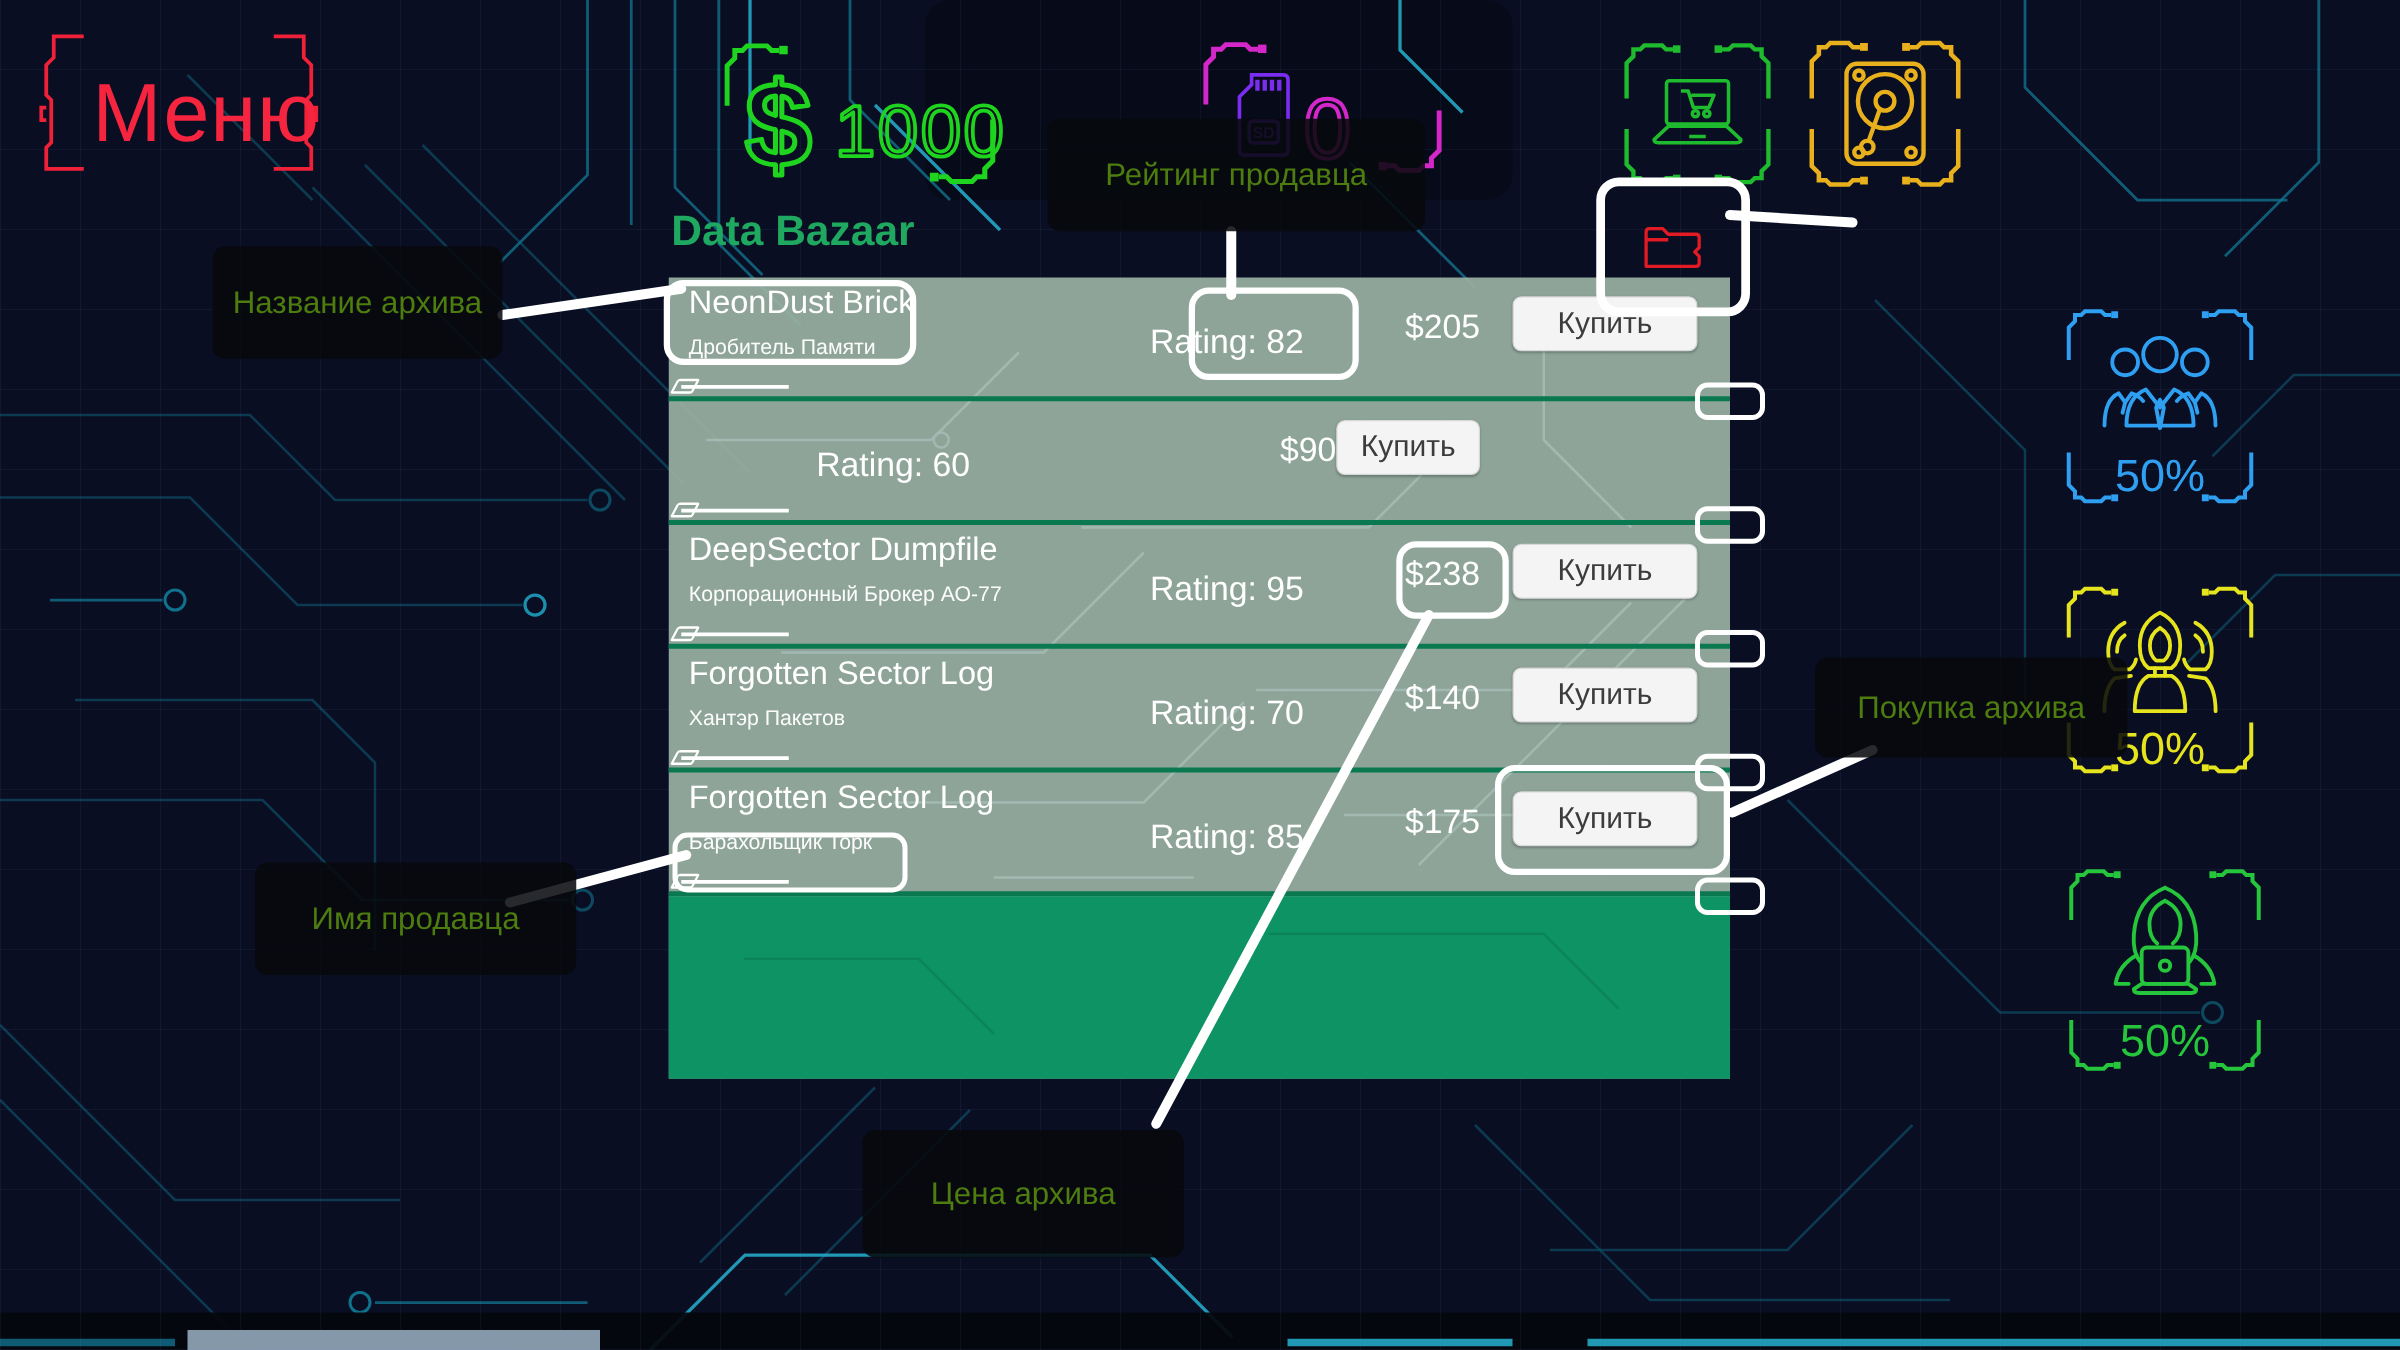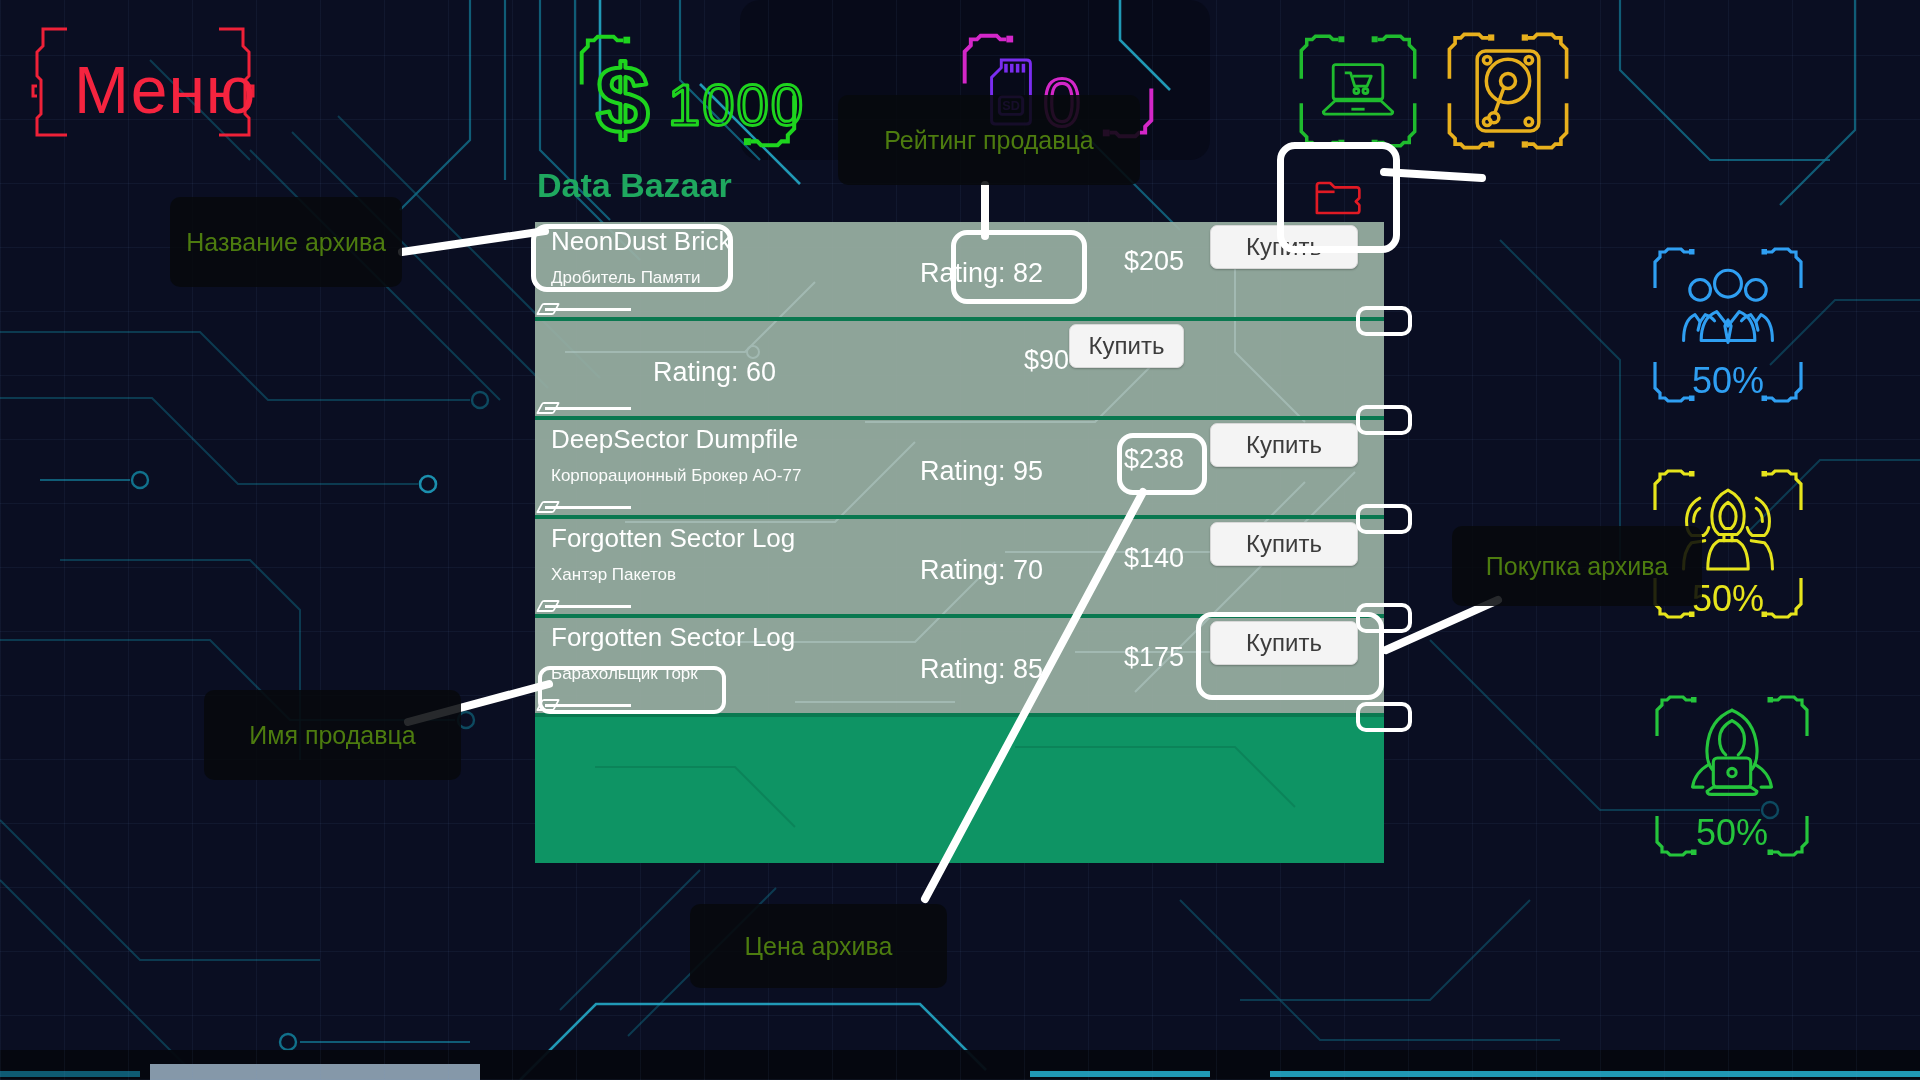--- a/index.html
+++ b/index.html
@@ -50,21 +50,21 @@
   .panel-traces{position:absolute;inset:0;z-index:1;pointer-events:none;opacity:.9;}
   .bazaar-title{left:537px;top:166px;z-index:21;font-size:34px;font-weight:bold;color:#1fa85f;}
   .rows{position:absolute;inset:0;z-index:2;display:flex;flex-direction:column;}
   .row{position:relative;height:95px;border-bottom:4px solid #0a7850;
        display:grid;grid-template-columns:1fr 175px 115px 200px;align-items:start;padding:0;}
   .row .namecell{padding:4px 0 0 16px;}
   .row .iname{font-size:26px;line-height:30px;}
   .row .iseller{font-size:17px;margin-top:12px;opacity:.97;}
   .row .irating{font-size:27px;text-align:center;padding-top:36px;}
   .row .iprice{font-size:27px;text-align:right;padding-top:24px;}
-  .row .btnwrap{display:flex;justify-content:center;padding-top:3px;}
+  .row .btnwrap{display:flex;justify-content:center;padding-top:15px;}
   .buy-btn{width:148px;height:44px;background:#f4f4f4;border:1px solid #d8d8d8;border-radius:7px;
      font-size:24px;color:#3c3c3c;display:flex;align-items:center;justify-content:center;
      font-family:inherit;box-shadow:0 1px 2px rgba(0,0,0,.25);}
   .footer{flex:1;background:#0e9464;position:relative;}
 
   
   .stub{position:absolute;left:10px;width:86px;height:3px;background:#fff;z-index:3;}
   .stub::before{content:"";position:absolute;left:-6px;top:-5px;width:14px;height:8px;
      border:2px solid #fff;border-radius:2px;transform:skewX(-28deg);background:transparent;}
   .rtab{position:absolute;left:821px;width:48px;height:22px;border:4px solid #fff;
@@ -376,21 +376,21 @@
     <line x1="1384" y1="172" x2="1482" y2="178"></line>
     <line x1="1386" y1="650" x2="1498" y2="600"></line>
     <line x1="408" y1="722" x2="549" y2="684"></line>
     <line x1="925" y1="899" x2="1143" y2="492"></line>
   </svg>
 
   <div class="ann" style="left:170px;top:197px;width:232px;height:90px">Название архива</div>
   <div class="ann" style="left:838px;top:95px;width:302px;height:90px">Рейтинг продавца</div>
   <div class="ann" style="left:1452px;top:526px;width:250px;height:80px">Покупка архива</div>
   <div class="ann" style="left:204px;top:690px;width:257px;height:90px">Имя продавца</div>
-  <div class="ann" style="left:690px;top:904px;width:257px;height:84px">Цена архива</div>
+  <div class="ann" style="left:690px;top:904px;width:257px;height:102px">Цена архива</div>
 
   <div class="abs faction blue" style="left:1652px;top:246px;width:152px;height:158px">
     <svg class="cnr" style="left:0;top:0" width="44" height="44">
         <use href="#cnr"></use>
       </svg>
     <svg class="cnr tr" style="right:0;top:0" width="44" height="44">
         <use href="#cnr"></use>
       </svg>
     <svg class="cnr bl" style="left:0;bottom:0" width="44" height="44">
         <use href="#cnr"></use>

